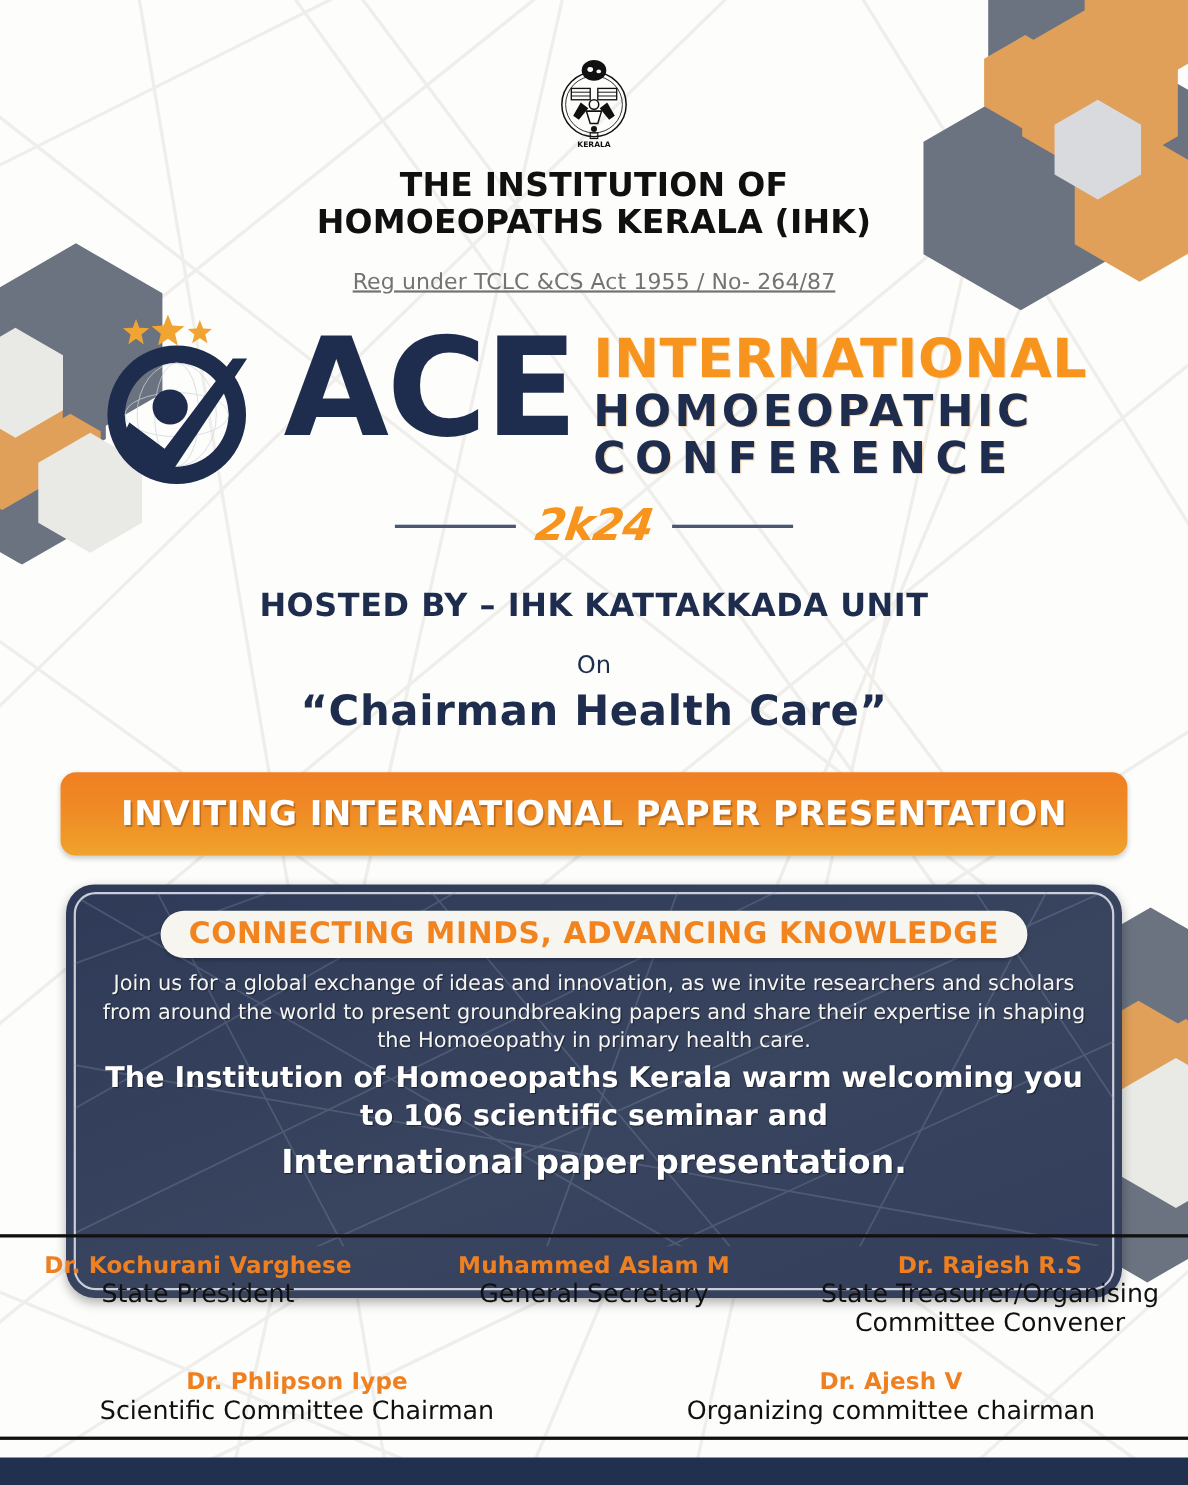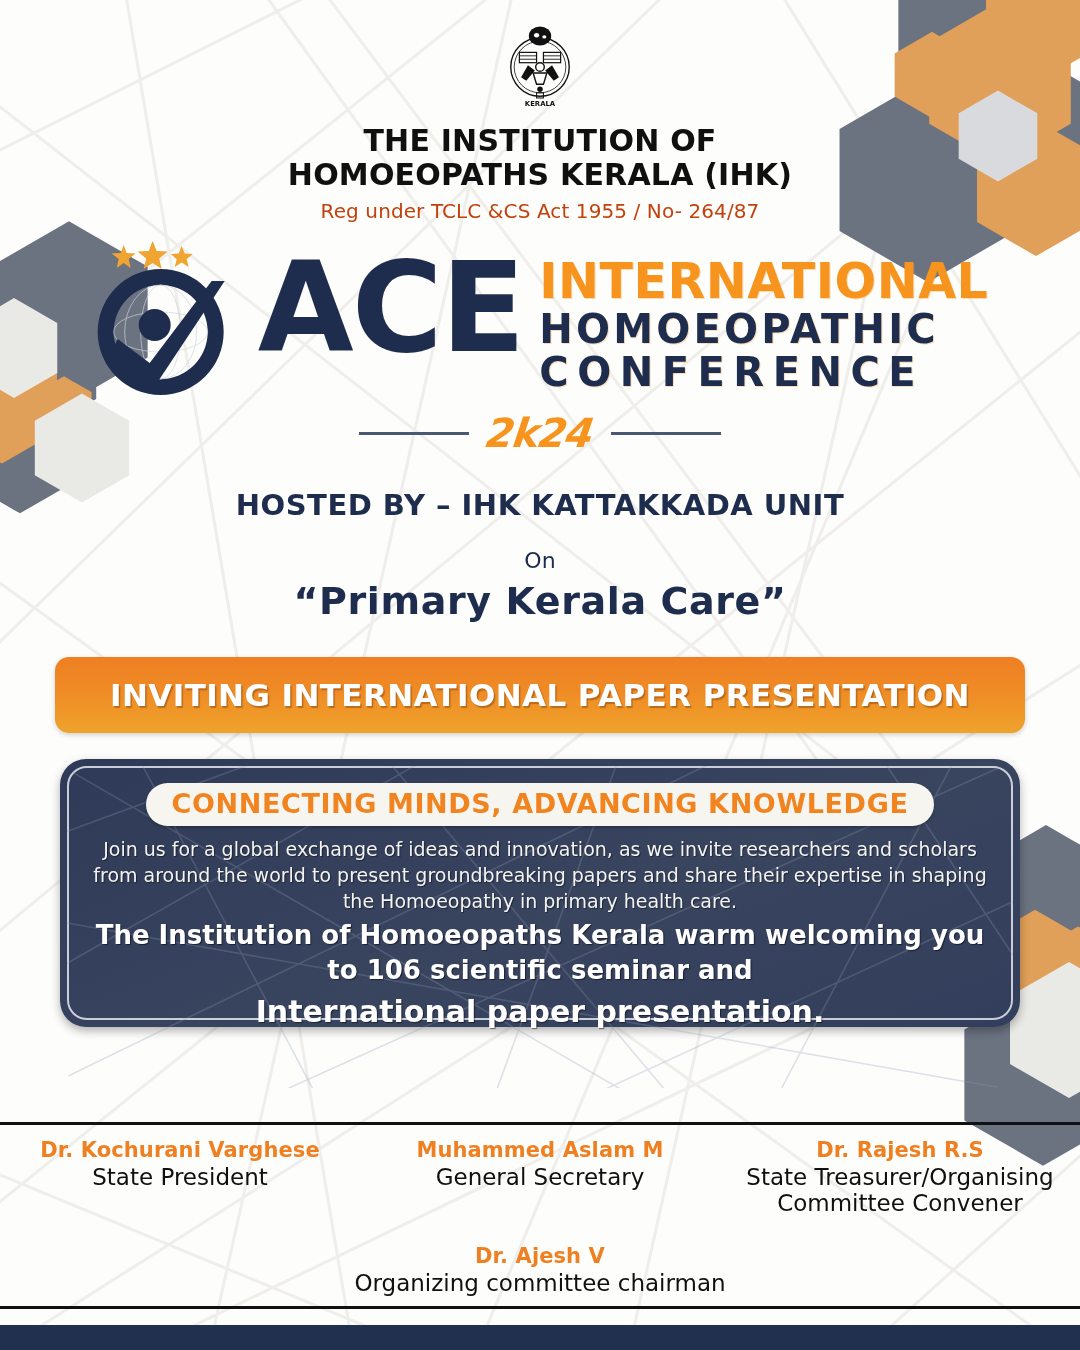--- a/index.html
+++ b/index.html
@@ -44,43 +44,44 @@
   
   .content {
     position: relative;
     z-index: 3;
     width: 1080px;
     height: 1350px;
   }
 
   
   .header {
-    padding-top: 24px;
+    padding-top: 52px;
     text-align: center;
   }
   .logo-emblem {
     width: 86px;
     height: 86px;
     margin: 0 auto 14px;
     display: block;
   }
   .org-title {
     font-family: "DejaVu Sans", sans-serif;
     font-weight: bold;
     font-size: 30px;
     line-height: 1.12;
     letter-spacing: 0.2px;
     color: #101010;
   }
   .org-reg {
     font-family: "DejaVu Sans", sans-serif;
     font-size: 20px;
-    color: #c2410c;
-    margin-top: 8px;
+    color: #737373;
+    margin-top: 25px;
     letter-spacing: 0.1px;
+    text-decoration: underline;
   }
 
   
   .ace-block {
     position: relative;
     margin-top: 18px;
     height: 175px;
   }
   .ace-inner {
     position: absolute;
@@ -215,21 +216,21 @@
     color: #ffffff;
     letter-spacing: 0.4px;
     text-shadow: 1.5px 1.5px 1px rgba(120,60,10,0.45);
   }
 
   
   .darkbox {
     position: relative;
     margin: 26px auto 0;
     width: 960px;
-    height: 268px;
+    height: 376px;
     border-radius: 26px;
     background: linear-gradient(160deg, #2e3a57 0%, #39445f 55%, #323e5b 100%);
     box-shadow: 0 4px 10px rgba(0,0,0,0.3);
     padding: 16px 20px 10px;
   }
   .darkbox::before {
     content: "";
     position: absolute;
     inset: 7px;
     border: 2px solid rgba(228,232,240,0.85);
@@ -505,21 +506,21 @@
 
     <div class="rule-row">
       <div class="rule-line"></div>
       <div class="year-script">2k24</div>
       <div class="rule-line"></div>
     </div>
 
     <div class="hosted-by">HOSTED BY – IHK KATTAKKADA UNIT</div>
 
     <div class="theme-on">On</div>
-    <div class="theme-line2">“Primary Kerala Care”</div>
+    <div class="theme-line2">“Chairman Health Care”</div>
 
     <div class="banner">
       <div class="banner-text">INVITING INTERNATIONAL PAPER PRESENTATION</div>
     </div>
 
     <div class="darkbox">
       <svg class="darkbox-pattern" viewBox="0 0 946 322" preserveAspectRatio="none">
         <g stroke="#8e99b2" stroke-width="1.6" fill="none">
           <path d="M-40 80 L 260 -30"></path>
           <path d="M60 -30 L 260 350"></path>
@@ -559,20 +560,24 @@
           <div class="off-role">General Secretary</div>
         </div>
         <div class="off-cell">
           <div class="off-name">Dr. Rajesh R.S</div>
           <div class="off-role">State Treasurer/Organising Committee Convener</div>
         </div>
       </div>
 
       <div class="off-row row2">
         <div class="off-cell">
+          <div class="off-name">Dr. Phlipson Iype</div>
+          <div class="off-role">Scientific Committee Chairman</div>
+        </div>
+        <div class="off-cell">
           <div class="off-name">Dr. Ajesh V</div>
           <div class="off-role">Organizing committee chairman</div>
         </div>
       </div>
     </div>
 
     <div class="sep sep-bot"></div>
     <div class="bottom-bar"></div>
 
   </div>

